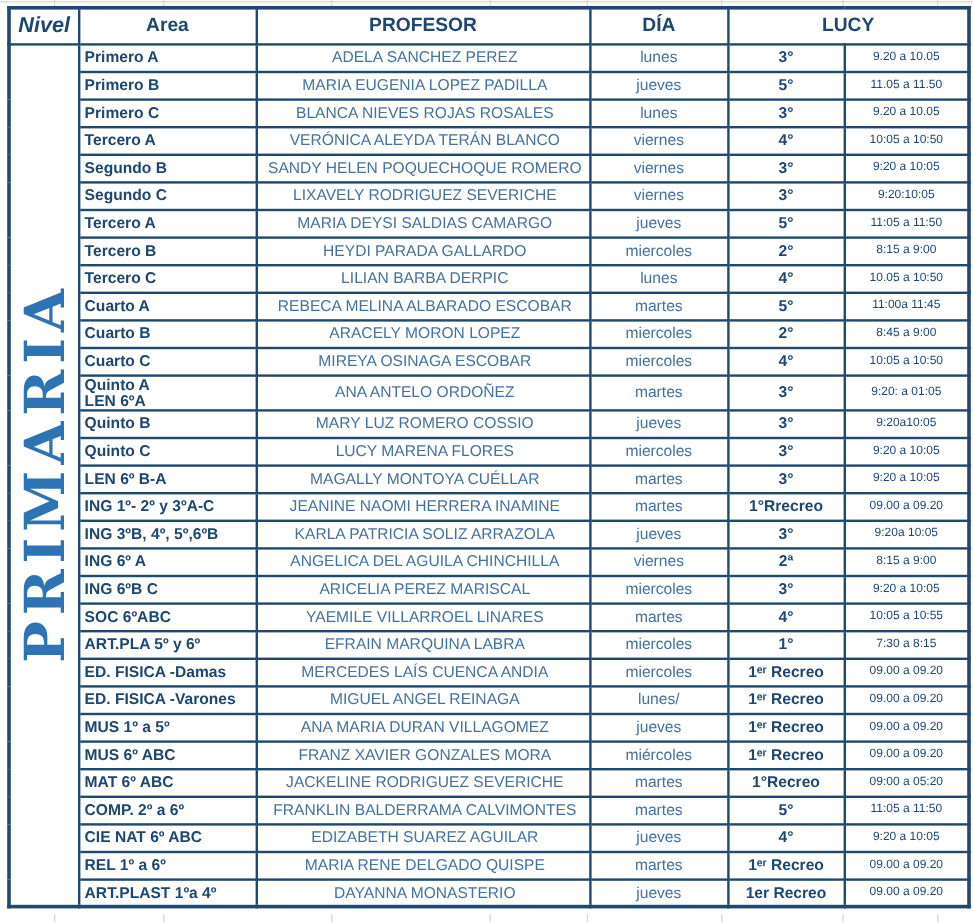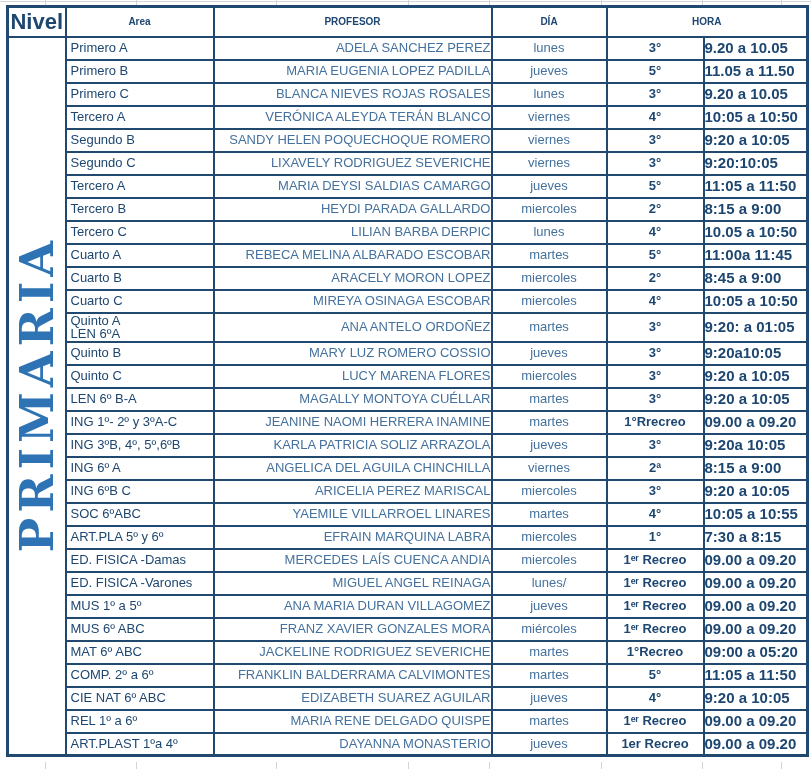--- a/index.html
+++ b/index.html
@@ -12,32 +12,32 @@
   
   .gridline{position:absolute; background:var(--grid);}
   .gl-h{left:0; width:811px; height:1px;}
   .gl-v{width:1px;}
   table{border-collapse:collapse; table-layout:fixed;
     position:absolute; left:6px; top:5px; width:800px;}
   th,td{border:2px solid var(--border); overflow:hidden; vertical-align:middle;}
   table{border:3px solid var(--border);}
   col.c-nivel{width:58px;} col.c-area{width:148px;} col.c-prof{width:278px;}
   col.c-dia{width:115px;} col.c-per{width:97px;} col.c-hora{width:104px;}
-  thead th{height:30px; color:var(--dark); font-weight:bold; font-size:10px; text-align:center;}
-  th.h-nivel{font-size:22px;}
+  thead th{height:30px; color:var(--dark); font-weight:bold; font-size:16px; text-align:center;}
+  th.h-nivel{font-size:18px;font-style:italic;}
   tbody tr{height:23px;}
   tbody tr.tall{height:21px;}
   td{font-size:13px; line-height:1.05;}
-  td.col-area{color:var(--dark); font-weight:normal; text-align:left; padding-left:4px;
+  td.col-area{color:var(--dark); font-weight:bold; text-align:left; padding-left:4px;
     white-space:pre-line;}
-  td.col-prof{color:var(--light); font-weight:normal; text-align:right; padding-left:3px;
+  td.col-prof{color:var(--light); font-weight:normal; text-align:center; padding-left:3px;
     white-space:nowrap;}
   td.col-dia{color:var(--light); text-align:center;}
   td.col-per{color:var(--dark); font-weight:bold; text-align:center;}
-  td.col-hora{color:var(--dark); font-weight:bold; text-align:left; font-size:15px;
+  td.col-hora{color:var(--dark); font-weight:normal; text-align:center; font-size:10px;
     white-space:nowrap;}
   td.nivel-cell{text-align:center; vertical-align:middle; background:#fff;}
   .vertical-text{display:inline-block; writing-mode:vertical-rl; transform:rotate(180deg);
     font-family:"DejaVu Serif", serif; font-weight:bold; font-size:46px;
     letter-spacing:5px; color:var(--primaria); line-height:1;}
 </style>
 </head>
 <body>
 
 <div class="sheet">
@@ -69,21 +69,21 @@
       <col class="c-dia">
         <col class="c-per">
         <col class="c-hora">
     </colgroup>
     <thead>
       <tr>
         <th class="h-nivel">Nivel</th>
         <th>Area</th>
         <th>PROFESOR</th>
         <th>DÍA</th>
-        <th colspan="2">HORA</th>
+        <th colspan="2">LUCY</th>
       </tr>
     </thead>
     <tbody id="table-body">
         <tr>
       <td class="nivel-cell" rowspan="31"><span class="vertical-text">PRIMARIA</span></td>
           <td class="col-area">Primero A</td>
       <td class="col-prof">ADELA SANCHEZ PEREZ</td>
       <td class="col-dia">lunes</td>
       <td class="col-per">3°</td>
       <td class="col-hora">9.20 a 10.05</td>

